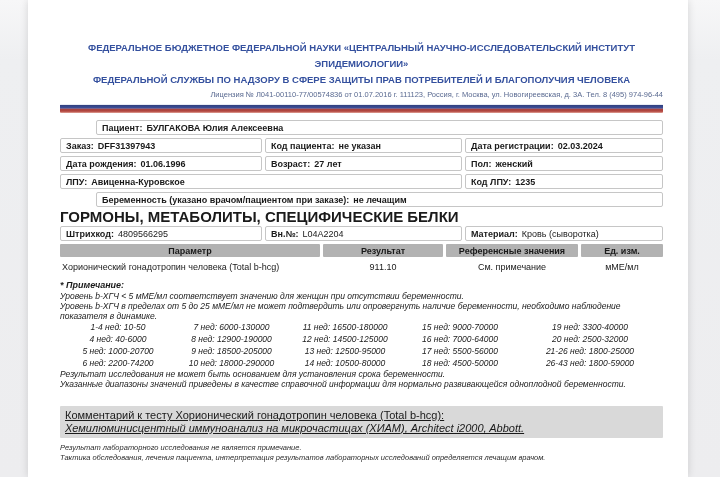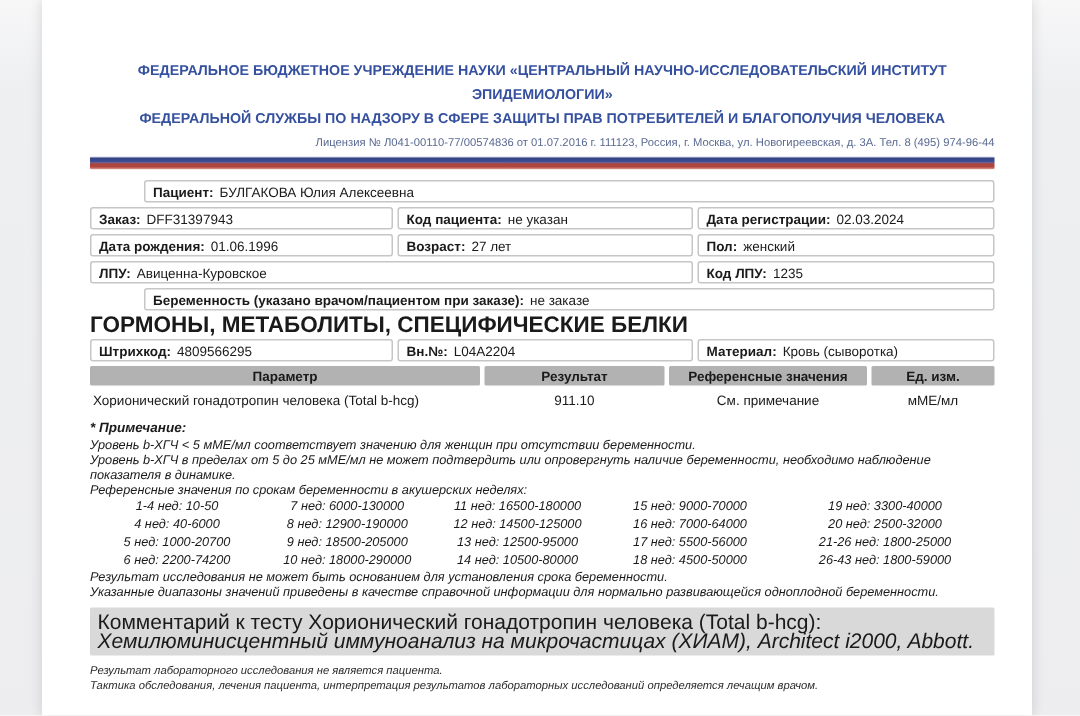--- a/index.html
+++ b/index.html
@@ -29,21 +29,21 @@
   
   .grid3 { display:grid; grid-template-columns:202px 197px 1fr; column-gap:3px; margin-bottom:3px; }
   .grid1 { display:grid; grid-template-columns:1fr; margin-bottom:3px;padding-left:36px; }
   .gridL { display:grid; grid-template-columns:402px 1fr; column-gap:3px; margin-bottom:3px; }
   .cell {
     border:1px solid #c6c6c6; border-radius:2px; background:#fff;
     height:15px; display:flex; align-items:center; padding:0 5px;
     font-size:9px; white-space:nowrap; overflow:hidden;
   }
   .cell .lbl { font-weight:bold; margin-right:4px; }
-  .cell .val-b { font-weight:normal; }
+  .cell .val-b { font-weight:bold; }
   .cell .val-n { font-weight:normal; }
   .patient-card { margin-top:7px; }
 
   .section-title { font-weight:bold; font-size:15px; line-height:12px; margin-top:4px; margin-bottom:3px; }
 
   
   .res-grid { display:grid; grid-template-columns:260px 120px 132px 1fr; column-gap:3px; margin-top:3px; }
   .res-head {
     background:#b2b2b2; font-weight:bold; font-size:9px; height:13px;
     display:flex; align-items:center; justify-content:center; border-radius:1px;
@@ -52,35 +52,35 @@
   .res-cell.left { justify-content:flex-start; padding-left:2px; }
 
   
   .note { margin-top:6px; font-size:8.5px; line-height:10px;font-style:italic; }
   .note-title { font-weight:bold; font-size:9px; line-height:11px; }
   .note p { margin:0; }
   .ref-grid { display:grid; grid-template-columns:116px 111px 116px 114px 1fr; }
   .ref-grid span { font-size:8.5px; line-height:12px; white-space:nowrap;text-align:center; }
 
   .comment-box {
-    margin-top:6px; background:#d9d9d9; border-radius:1px;
-    padding:3px 5px; font-size:14px; line-height:13px;
+    margin-top:17px; background:#d9d9d9; border-radius:1px;
+    padding:3px 5px; font-size:11px; line-height:13px;text-decoration:underline;
   }
   .comment-box .c2 { font-style:italic; }
 
   .footnote { margin-top:5px; font-size:7.5px; line-height:10px; font-style:italic; color:#2b2b2b; }
 </style>
 </head>
 <body>
 
 <div class="page">
   <div class="content">
 
     <div class="org-header">
-      <div class="org-line">ФЕДЕРАЛЬНОЕ БЮДЖЕТНОЕ УЧРЕЖДЕНИЕ НАУКИ «ЦЕНТРАЛЬНЫЙ НАУЧНО-ИССЛЕДОВАТЕЛЬСКИЙ ИНСТИТУТ ЭПИДЕМИОЛОГИИ»</div>
+      <div class="org-line">ФЕДЕРАЛЬНОЕ БЮДЖЕТНОЕ ФЕДЕРАЛЬНОЙ НАУКИ «ЦЕНТРАЛЬНЫЙ НАУЧНО-ИССЛЕДОВАТЕЛЬСКИЙ ИНСТИТУТ ЭПИДЕМИОЛОГИИ»</div>
       <div class="org-line">ФЕДЕРАЛЬНОЙ СЛУЖБЫ ПО НАДЗОРУ В СФЕРЕ ЗАЩИТЫ ПРАВ ПОТРЕБИТЕЛЕЙ И БЛАГОПОЛУЧИЯ ЧЕЛОВЕКА</div>
       <div class="license">Лицензия № Л041-00110-77/00574836 от 01.07.2016 г. 111123, Россия, г. Москва, ул. Новогиреевская, д. 3А. Тел. 8 (495) 974-96-44</div>
       <div class="flagbar"></div>
     </div>
 
     <div class="patient-card">
       <div class="grid1">
         <div class="cell">
           <span class="lbl">Пациент:</span>
           <span class="val-b">БУЛГАКОВА Юлия Алексеевна</span>
@@ -120,21 +120,21 @@
           <span class="val-b">Авиценна-Куровское</span>
         </div>
         <div class="cell">
           <span class="lbl">Код ЛПУ:</span>
           <span class="val-b">1235</span>
         </div>
       </div>
       <div class="grid1">
         <div class="cell">
           <span class="lbl">Беременность (указано врачом/пациентом при заказе):</span>
-          <span class="val-b">не заказе</span>
+          <span class="val-b">не лечащим</span>
         </div>
       </div>
     </div>
 
     <div class="section-title">ГОРМОНЫ, МЕТАБОЛИТЫ, СПЕЦИФИЧЕСКИЕ БЕЛКИ</div>
 
     <div class="grid3">
       <div class="cell">
         <span class="lbl">Штрихкод:</span>
         <span class="val-n">4809566295</span>
@@ -159,21 +159,20 @@
       <div class="res-cell left">Хорионический гонадотропин человека (Total b-hcg)</div>
       <div class="res-cell">911.10</div>
       <div class="res-cell">См. примечание</div>
       <div class="res-cell">мМЕ/мл</div>
     </div>
 
     <div class="note">
       <div class="note-title">* Примечание:</div>
       <p>Уровень b-ХГЧ &lt; 5 мМЕ/мл соответствует значению для женщин при отсутствии беременности.</p>
       <p>Уровень b-ХГЧ в пределах от 5 до 25 мМЕ/мл не может подтвердить или опровергнуть наличие беременности, необходимо наблюдение показателя в динамике.</p>
-      <p>Референсные значения по срокам беременности в акушерских неделях:</p>
       <div class="ref-grid">
         <span>1-4 нед: 10-50</span>
         <span>7 нед: 6000-130000</span>
         <span>11 нед: 16500-180000</span>
         <span>15 нед: 9000-70000</span>
         <span>19 нед: 3300-40000</span>
         <span>4 нед: 40-6000</span>
         <span>8 нед: 12900-190000</span>
         <span>12 нед: 14500-125000</span>
         <span>16 нед: 7000-64000</span>
@@ -192,18 +191,18 @@
       <p>Результат исследования не может быть основанием для установления срока беременности.</p>
       <p>Указанные диапазоны значений приведены в качестве справочной информации для нормально развивающейся одноплодной беременности.</p>
     </div>
 
     <div class="comment-box">
       <div class="c1">Комментарий к тесту Хорионический гонадотропин человека (Total b-hcg):</div>
       <div class="c2">Хемилюминисцентный иммуноанализ на микрочастицах (ХИАМ), Architect i2000, Abbott.</div>
     </div>
 
     <div class="footnote">
-      <div>Результат лабораторного исследования не является пациента.</div>
+      <div>Результат лабораторного исследования не является примечание.</div>
       <div>Тактика обследования, лечения пациента, интерпретация результатов лабораторных исследований определяется лечащим врачом.</div>
     </div>
 
   </div>
 </div>
 
 </body></html>

